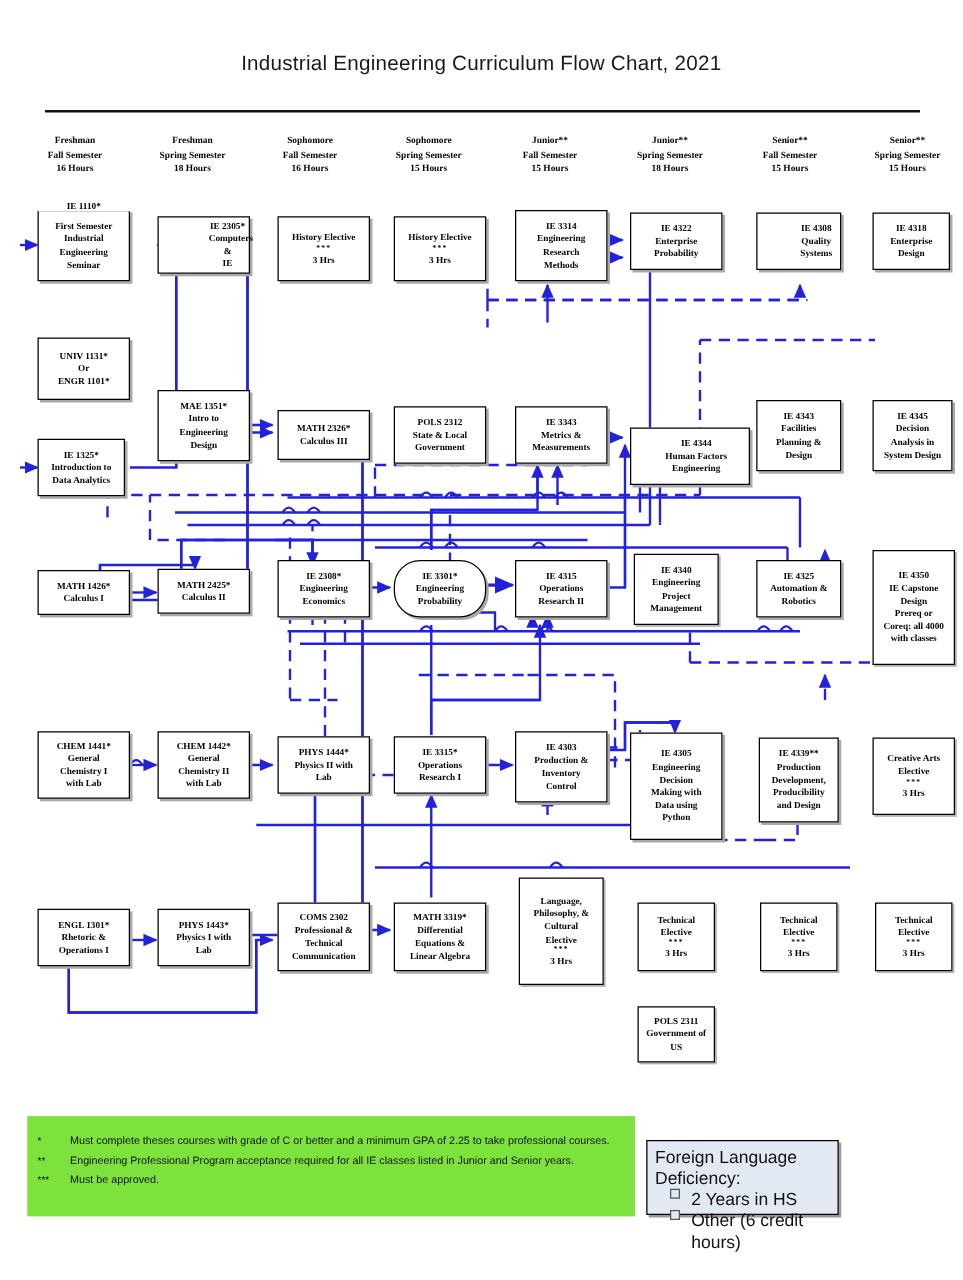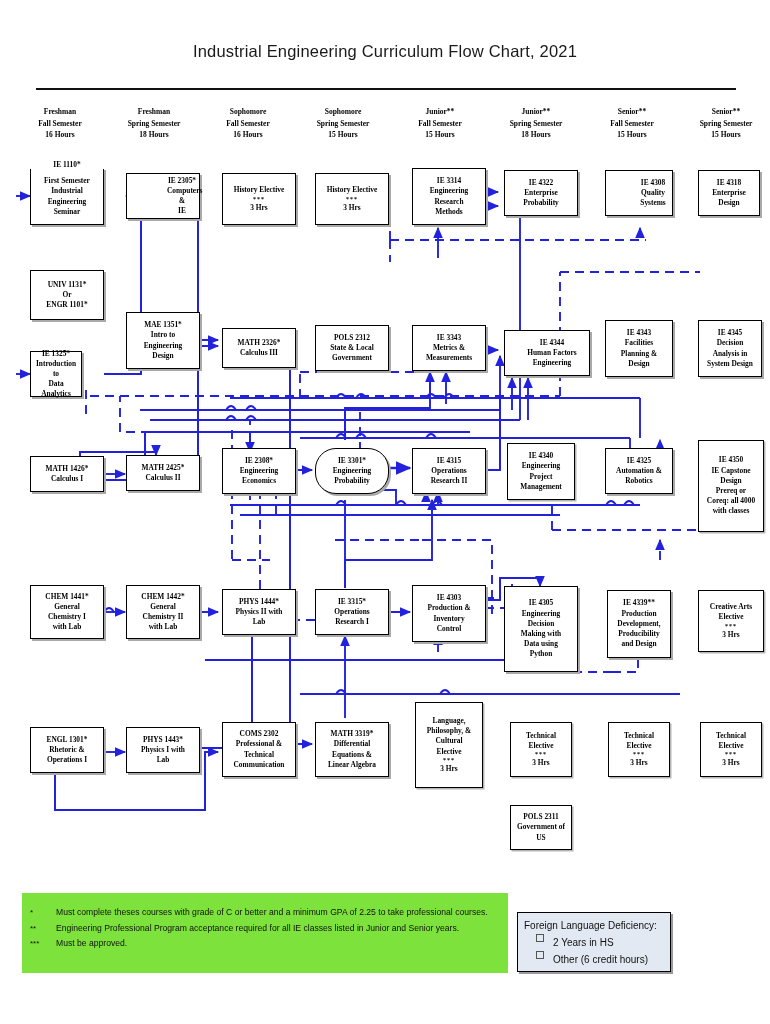--- a/index.html
+++ b/index.html
@@ -65,21 +65,21 @@
   .legend-rows .row{display:flex;align-items:baseline;}
   .legend-rows .mk{width:26px;flex:0 0 26px;font-size:8px;}
   .legend-box{
     position:absolute;left:517px;top:912px;width:152px;height:58px;
     background:#e3e9f2;border:1.6px solid #000;box-shadow:2px 2px 0 0 #9a9a9a;
     z-index:4;
   }
   .legend-box-text{
     position:absolute;left:524px;top:917px;width:146px;
     font-family:"Liberation Sans", sans-serif;
-    font-size:10px;line-height:17px;color:#111;z-index:6;
+    font-size:14px;line-height:17px;color:#111;z-index:6;
   }
   .legend-box-text .li{display:flex;align-items:flex-start;}
   .legend-box-text .chk{
     width:6px;height:6px;border:1px solid #555;background:#e3e9f2;
     display:inline-block;margin:0 9px 0 12px;flex:0 0 6px;
   }
 </style>
 </head>
 <body>
 
@@ -300,21 +300,21 @@
 </div>
 
 <div class="box" style="left:30px;top:270px;width:74px;height:50px;">
   <span>
     <span>UNIV 1131*</span>
     <span>Or</span>
     <span>ENGR 1101*</span>
   </span>
 </div>
 
-<div class="box" style="left:30px;top:351px;width:52px;height:46px;">
+<div class="box" style="left:30px;top:351px;width:70px;height:46px;">
   <span>
     <span>IE 1325*</span>
     <span>Introduction to</span>
     <span>Data Analytics</span>
   </span>
 </div>
 
 <div class="box" style="left:30px;top:456px;width:74px;height:36px;">
   <span>
     <span>MATH 1426*</span>
@@ -507,21 +507,21 @@
 </div>
 
 <div class="box" style="left:504px;top:170px;width:74px;height:46px;">
   <span>
     <span>IE 4322</span>
     <span>Enterprise</span>
     <span>Probability</span>
   </span>
 </div>
 
-<div class="box" style="left:504px;top:330px;width:86px;height:46px;padding-left:12px;">
+<div class="box" style="left:504px;top:342px;width:96px;height:46px;padding-left:12px;">
   <span>
     <span>IE 4344</span>
     <span>Human Factors</span>
     <span>Engineering</span>
   </span>
 </div>
 
 <div class="box thin" style="left:507px;top:443px;width:68px;height:57px;">
   <span>
     <span>IE 4340</span>

